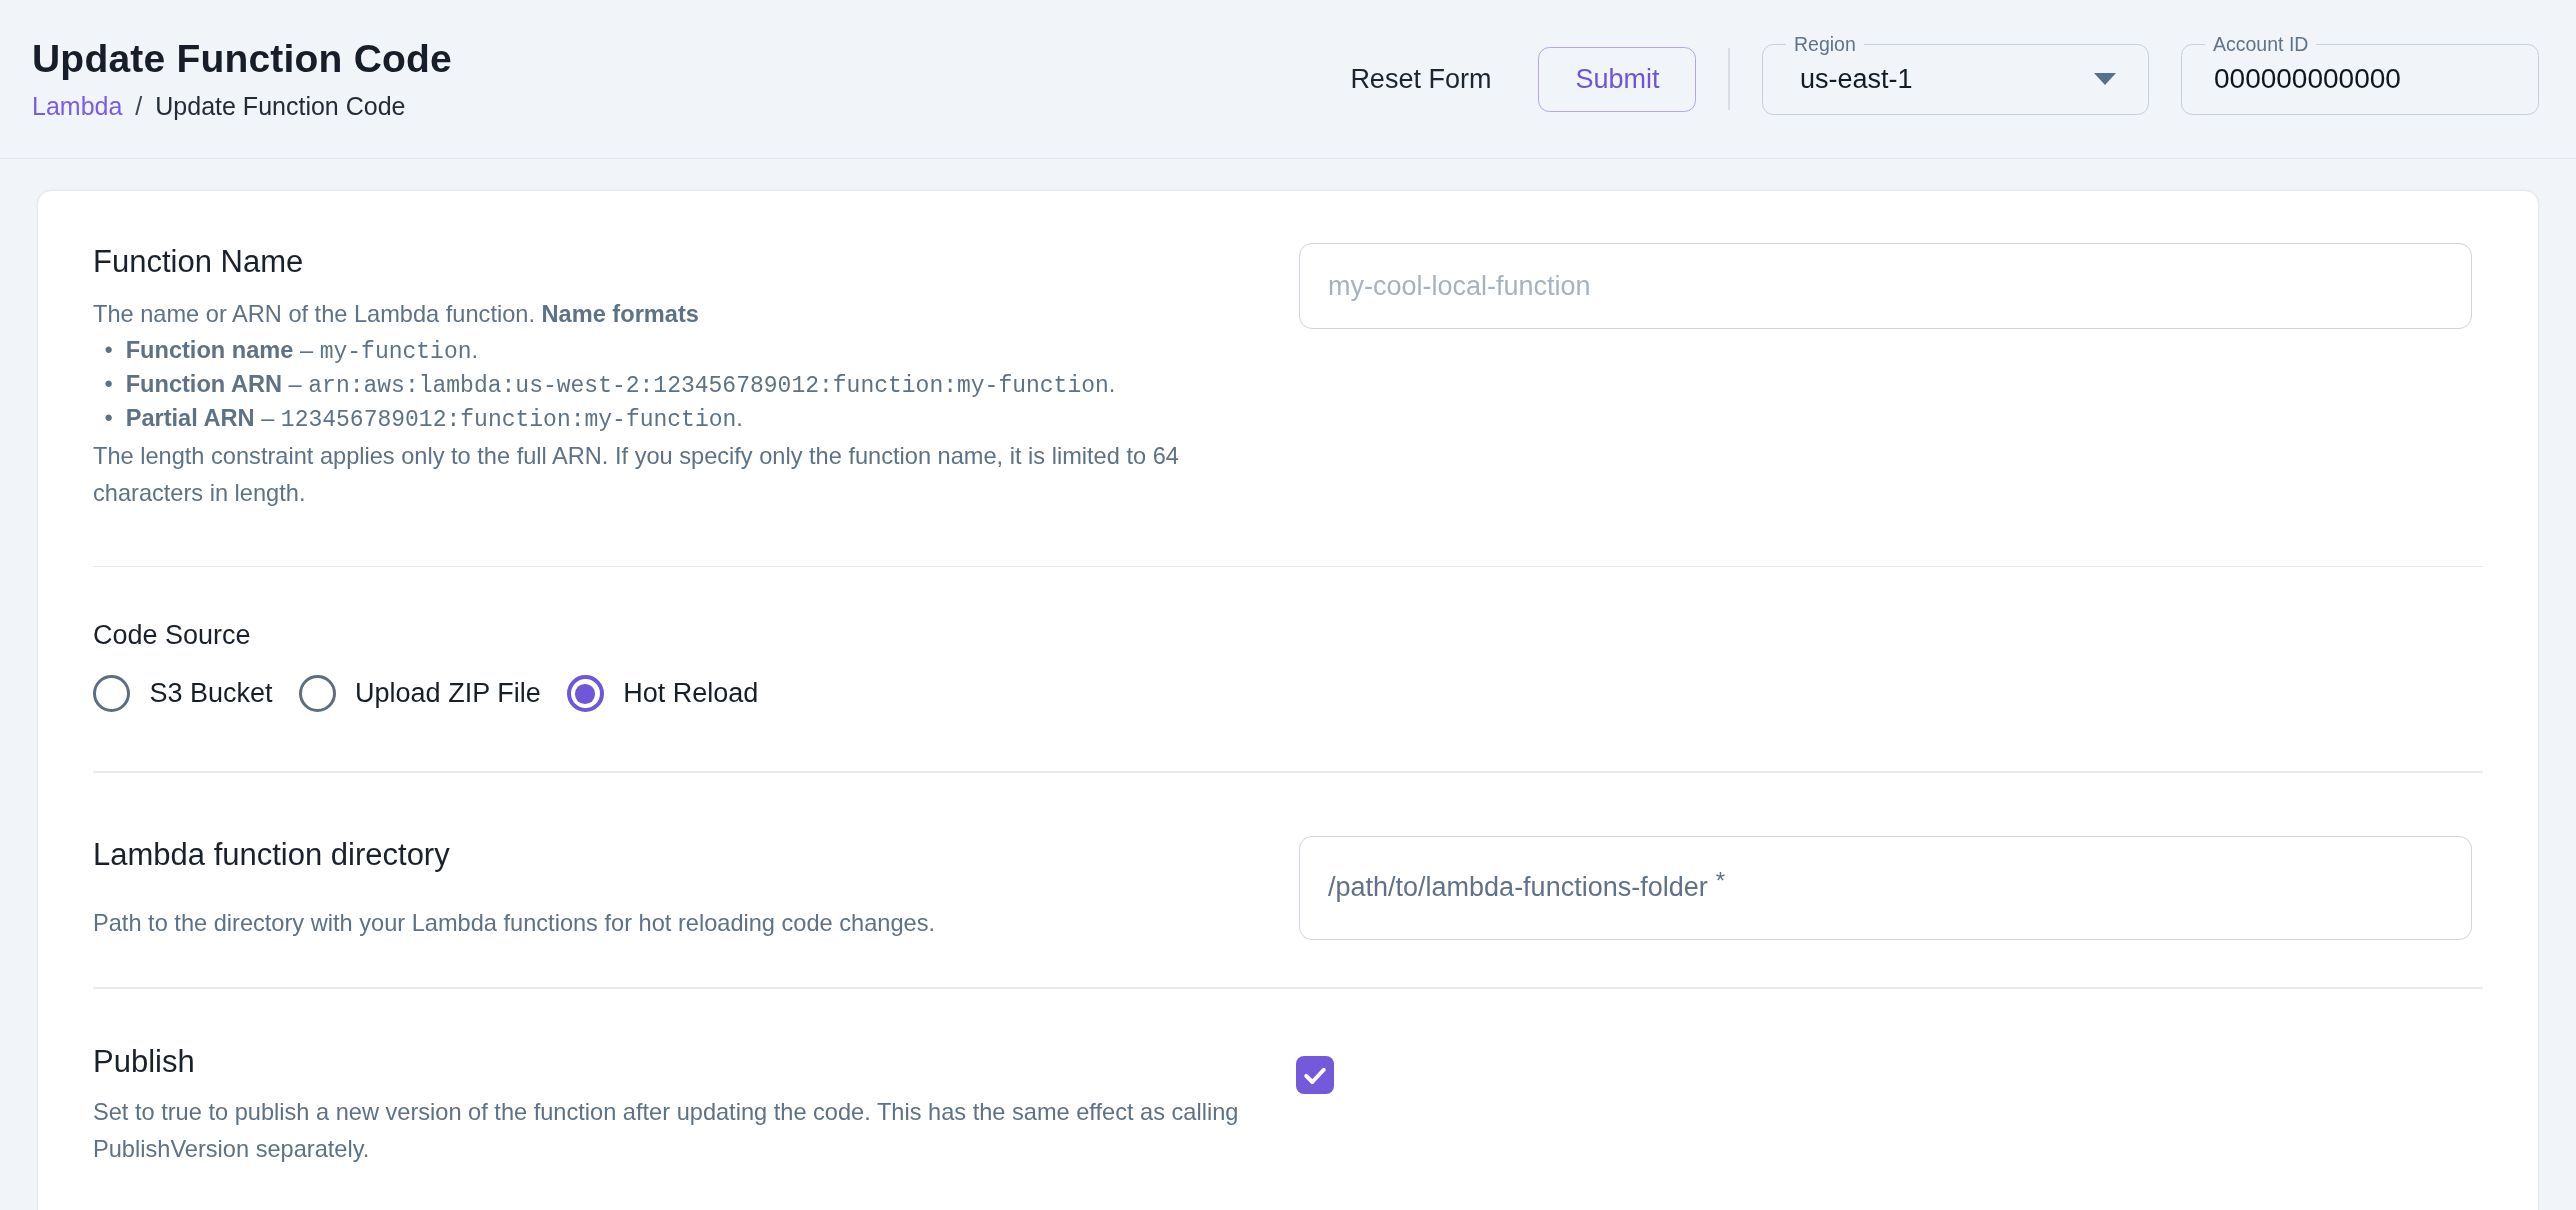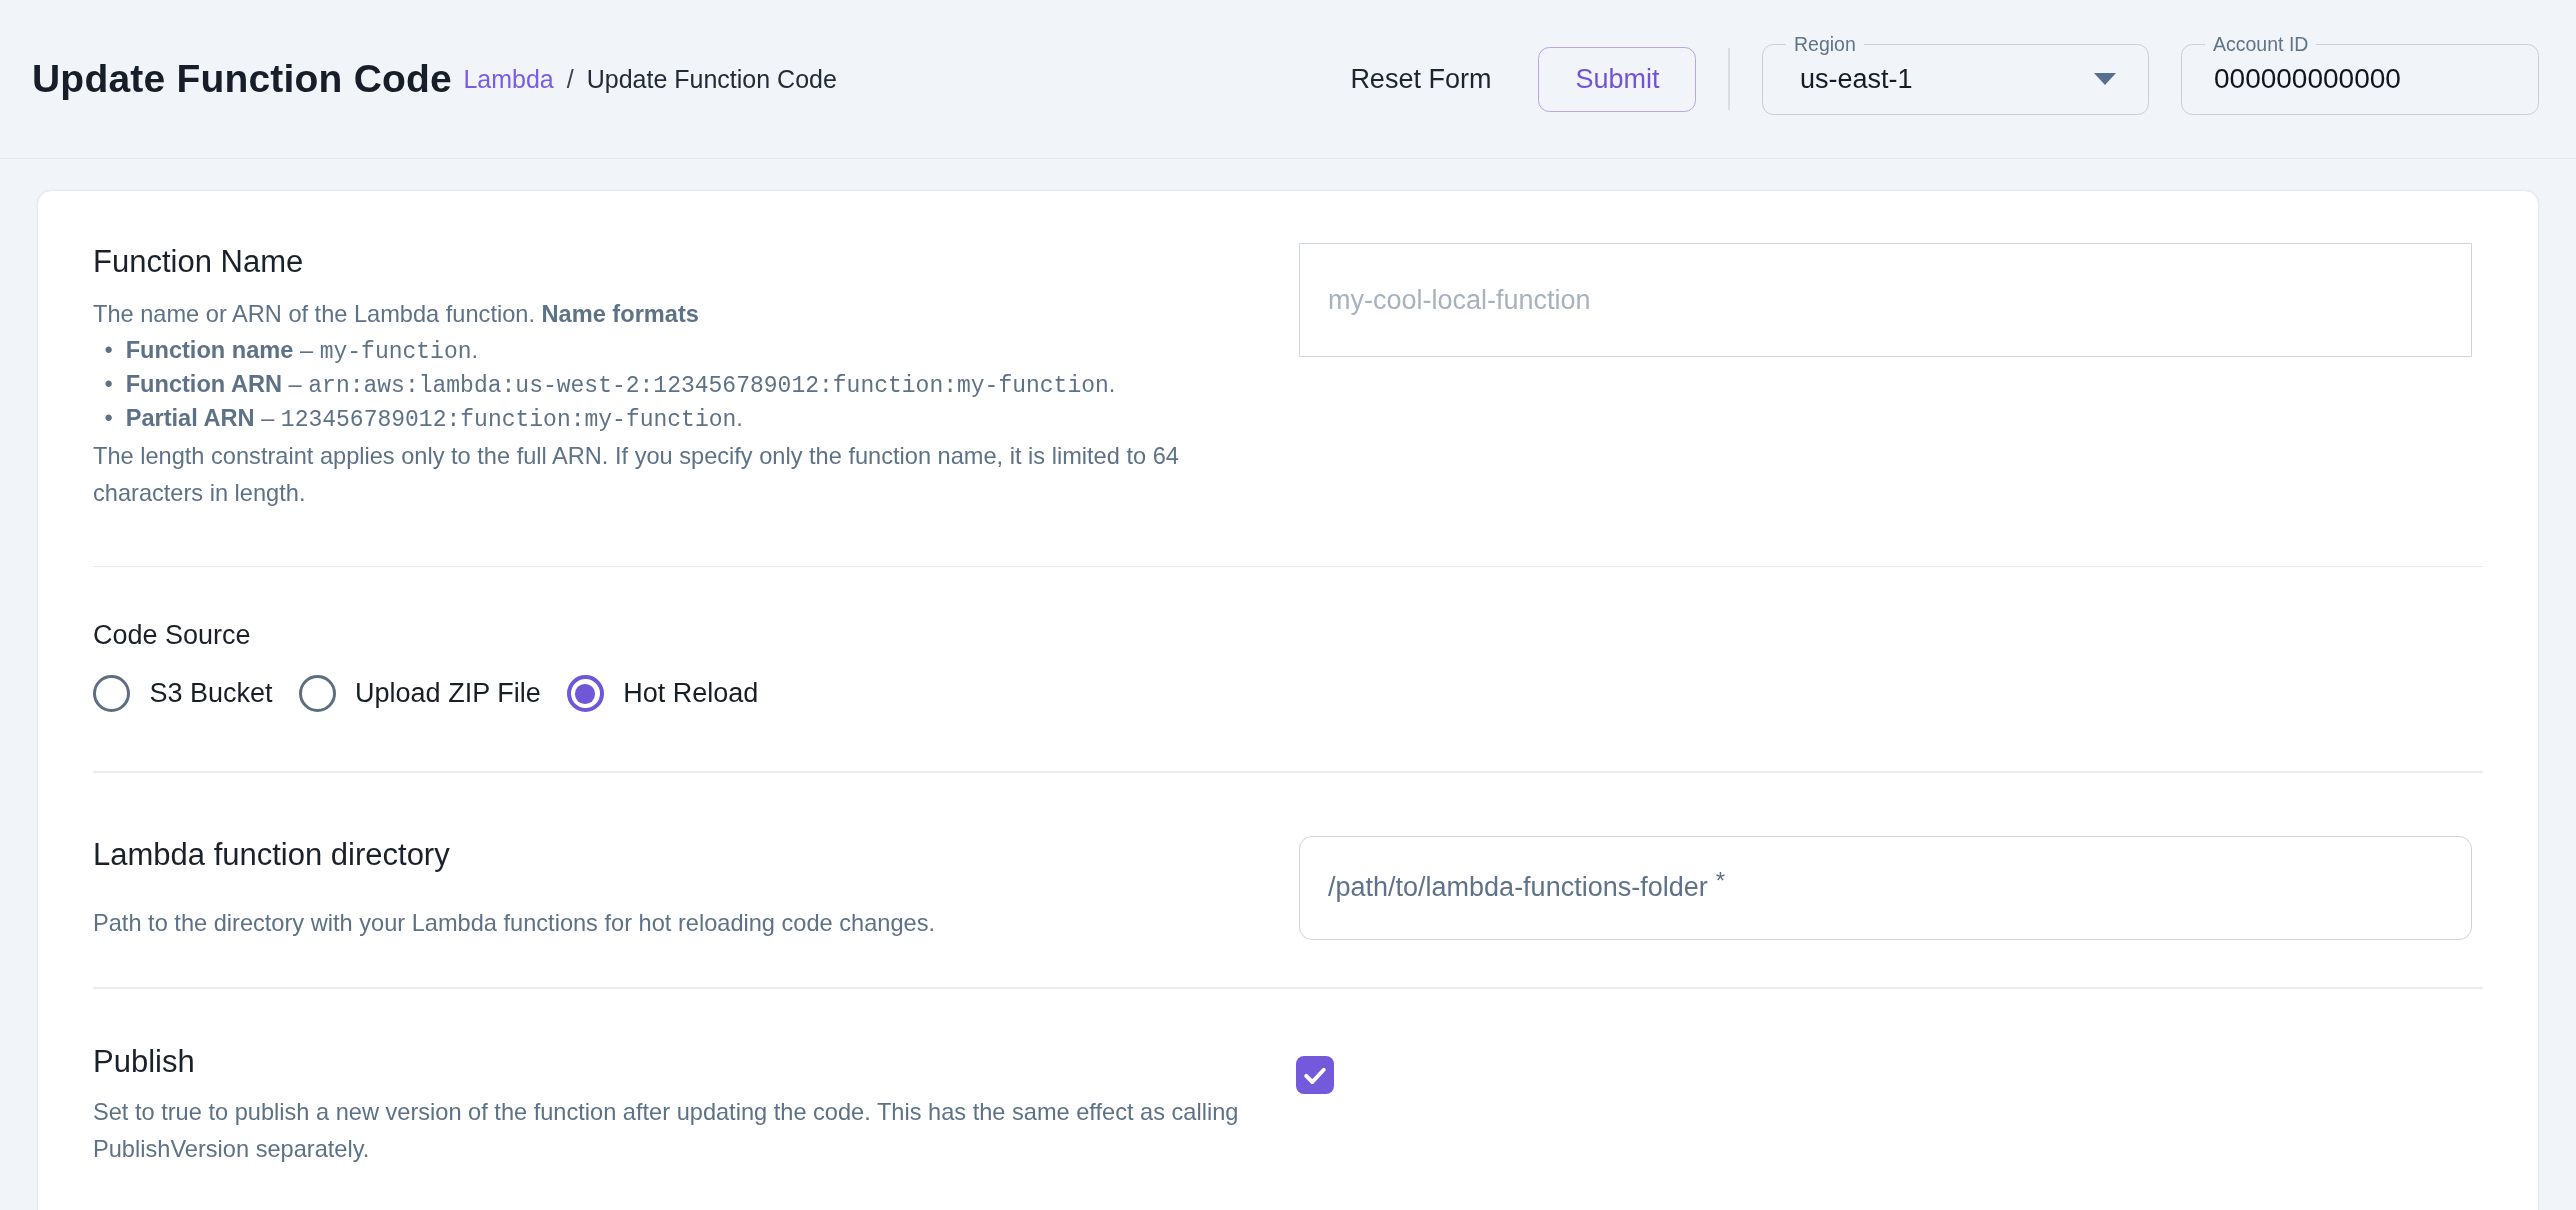--- a/index.html
+++ b/index.html
@@ -11,21 +11,21 @@
   }
 
   
   .header {
     height:159px; width:100%;
     background:#f1f4f9;
     border-bottom:1.6px solid #e4e8ee;
     display:flex; align-items:center; justify-content:space-between;
     padding:0 37px 0 32px;
   }
-  .header-left { display:flex; flex-direction:row; justify-content:center; gap:11.4px; }
+  .header-left { display:flex; flex-direction:column; justify-content:center; gap:11.4px; }
   .page-title { font-size:39px; font-weight:700; color:#171e29; letter-spacing:0.2px; }
   .breadcrumb { font-size:25px; display:flex; align-items:center; gap:13px; }
   .breadcrumb .crumb-link { color:#7a5ce8; cursor:pointer; }
   .breadcrumb .crumb-sep { color:#3a4452; }
   .breadcrumb .crumb-current { color:#232b36; }
 
   .header-right { display:flex; align-items:center; }
   .reset-btn {
     background:none; border:none; font-family:inherit;
     font-size:27px; color:#1b2430; padding:16px 24px; cursor:pointer;
@@ -79,22 +79,22 @@
   .section-heading { font-size:31px; font-weight:400; color:#1a212b; line-height:38px; }
   .section-desc { font-size:23.6px; color:#5d7286; line-height:37px; margin-top:14.6px; }
   .section-desc b { font-weight:700; }
   .mono { font-family:"Liberation Mono", monospace; font-size:23px; }
 
   .bullet-list { list-style:none; margin:1.6px 0 0 11.4px; }
   .bullet-list li { font-size:23.6px; color:#5d7286; line-height:32px; }
   .bullet-list li::before { content:"•"; margin-right:13px; }
 
   .text-input {
-    width:100%; height:114px;
-    border:1.6px solid #ccd4dd; border-radius:1px; background:#fff;
+    width:100%; height:86px;
+    border:1.6px solid #ccd4dd; border-radius:13px; background:#fff;
     font-family:inherit; font-size:27px; color:#1a212b;
     padding:0 28px; outline:none;
   }
   .text-input::placeholder { color:#a7b2bf; opacity:1; }
 
   .fake-input {
     width:100%; height:104px;
     border:1.6px solid #ccd4dd; border-radius:13px; background:#fff;
     display:flex; align-items:center; padding:0 28px; cursor:text;
   }

